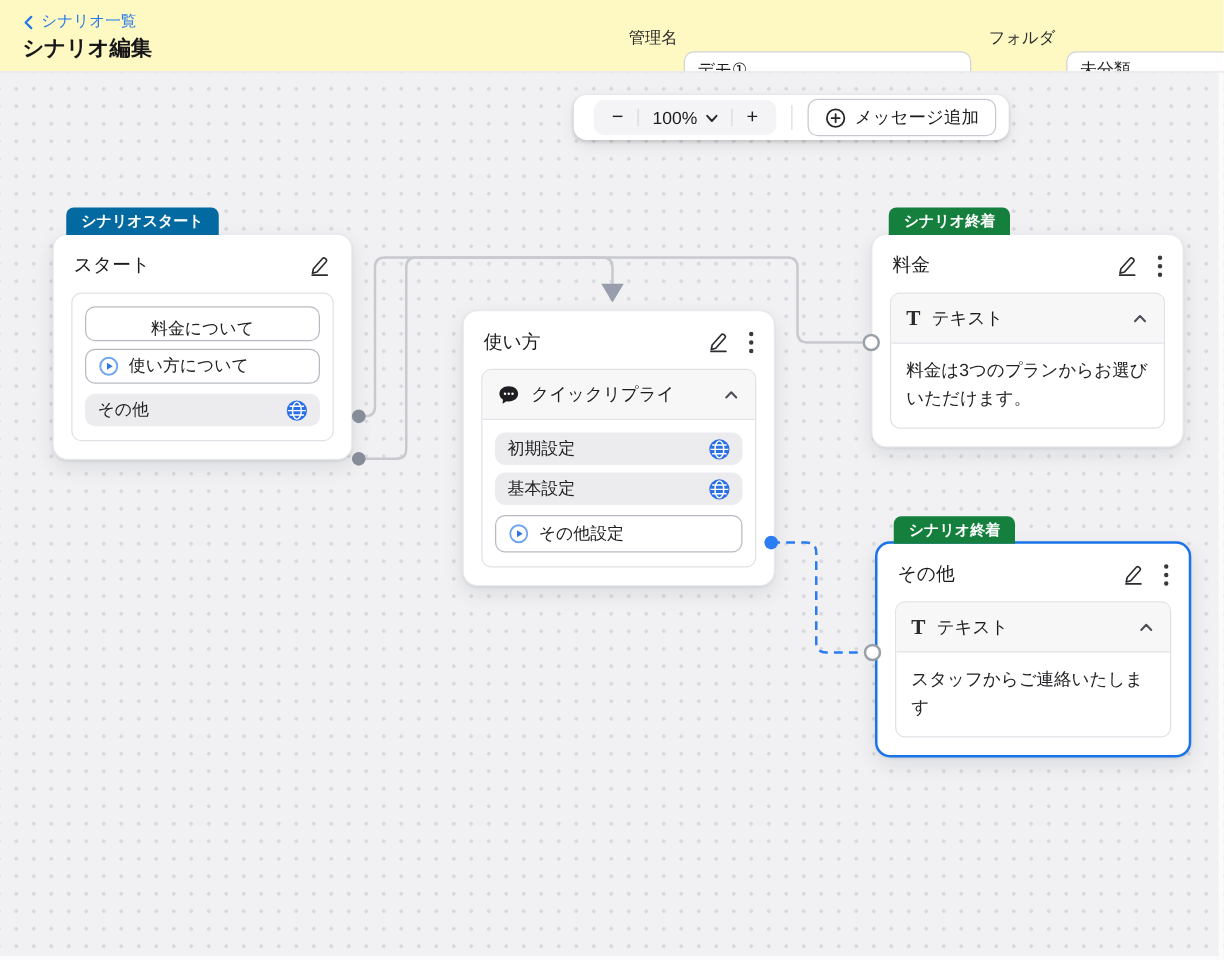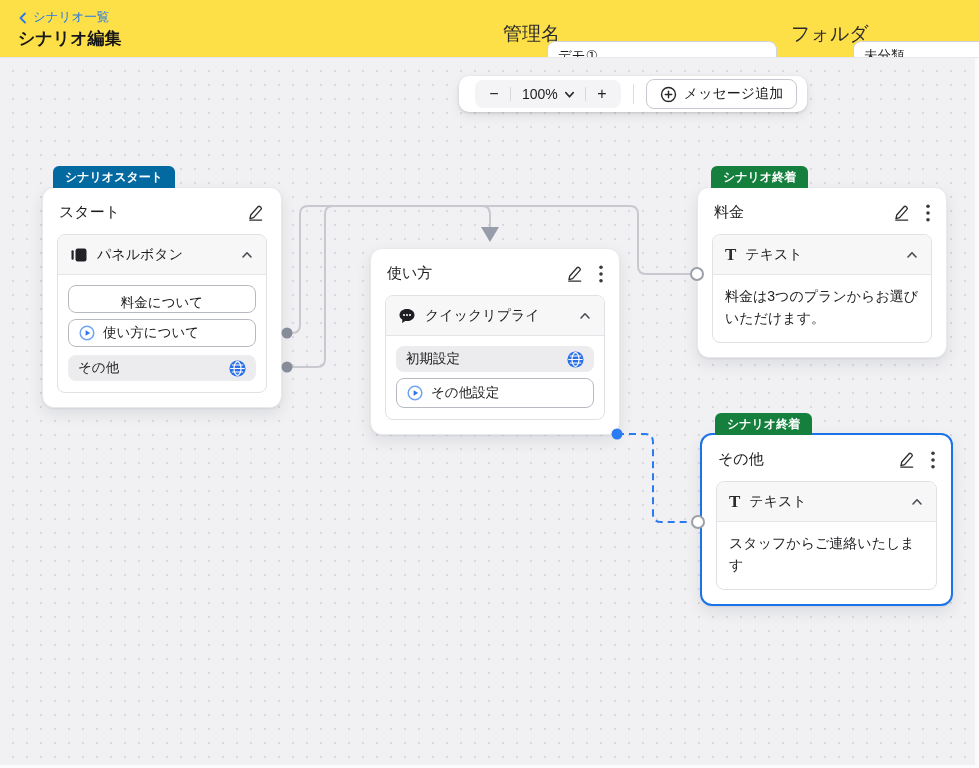--- a/index.html
+++ b/index.html
@@ -1,24 +1,24 @@
 <!DOCTYPE html>
 <html><head>
 <meta charset="utf-8">
 <style>
   html,body{margin:0;padding:0;width:979px;height:768px;overflow:hidden;
     font-family:"Liberation Sans","DejaVu Sans",sans-serif;background:#fff;color:#1d1d1f;}
   *{box-sizing:border-box;}
 
   
-  .header{position:relative;width:979px;height:57px;background:#fde047;}
+  .header{position:relative;width:979px;height:57px;background:#fef9c3;}
   .breadcrumb{position:absolute;left:18px;top:9px;display:flex;align-items:center;gap:5px;
     font-size:12.5px;font-weight:500;color:#2478ea;cursor:pointer;}
   .page-title{position:absolute;left:18px;top:27px;font-size:17px;font-weight:bold;color:#17171a;}
-  .field-label{position:absolute;top:21px;font-size:19px;font-weight:500;color:#2b2b2e;}
+  .field-label{position:absolute;top:21px;font-size:13px;font-weight:500;color:#2b2b2e;}
   .lbl-admin{left:503px;} .lbl-folder{left:791px;}
   .hdr-input{position:absolute;top:13px;height:30px;border:1px solid #d2d3d8;border-radius:8px;
     padding:0 10px;font-size:13.5px;color:#1c1c1e;background:#fff;outline:none;
     font-family:"Liberation Sans","DejaVu Sans",sans-serif;margin-top:28px;}
   .inp-admin{left:547px;width:230px;}
   .inp-folder{left:853px;width:137px;}
 
   
   .canvas{position:absolute;left:0;top:57px;width:979px;height:711px;background:#f1f1f3;
     border-top:1px solid #e6e7ea;
@@ -126,32 +126,20 @@
       <div class="title-icons">
         <button class="icon-btn">
           <svg width="19" height="19" viewBox="0 0 20 20">
               <path d="M5 12.6 L12.7 4 a1.5 1.5 0 0 1 2.1 -.1 l.8.7 a1.5 1.5 0 0 1 .1 2.1 L8 15.4 l-3.8 1z" fill="none" stroke="#2c2c30" stroke-width="1.4" stroke-linejoin="round"></path>
               <line x1="4" y1="18" x2="16.5" y2="18" stroke="#2c2c30" stroke-width="1.5" stroke-linecap="round"></line>
             </svg>
         </button>
       </div>
     </div>
     <div class="section">
-      <div class="section-header">
-        <svg width="18" height="18" viewBox="0 0 18 18">
-            <rect x="1.5" y="4.2" width="2.2" height="9.6" rx="1.1" fill="#222226"></rect>
-            <rect x="5.5" y="2.6" width="11" height="12.8" rx="2.2" fill="#222226"></rect>
-          </svg>
-        <span>パネルボタン</span>
-        <span class="chev">
-            <svg width="14" height="14" viewBox="0 0 14 14">
-              <polyline points="3,9 7,4.8 11,9" fill="none" stroke="#4c4e55" stroke-width="1.6" stroke-linecap="round" stroke-linejoin="round"></polyline>
-            </svg>
-          </span>
-      </div>
       <div class="section-body">
         <button class="choice-btn" style="margin-bottom:6px;flex-direction:column;">
           <svg width="16" height="16" viewBox="0 0 16 16">
               <circle cx="8" cy="8" r="6.8" fill="none" stroke="#6ea4f2" stroke-width="1.5"></circle>
               <polygon points="6.6,5.2 11.2,8 6.6,10.8" fill="#2f74e8"></polygon>
             </svg>
           <span>料金について</span>
         </button>
         <button class="choice-btn" style="margin-bottom:8px;">
           <svg width="16" height="16" viewBox="0 0 16 16">
@@ -212,20 +200,30 @@
         <div class="gray-row">
           <span>初期設定</span>
           <svg width="17" height="17" viewBox="0 0 16 16">
               <circle cx="8" cy="8" r="7.6" fill="#2b6fe8"></circle>
               <ellipse cx="8" cy="8" rx="3.3" ry="6.4" fill="none" stroke="#fff" stroke-width="1.1"></ellipse>
               <line x1="1.2" y1="8" x2="14.8" y2="8" stroke="#fff" stroke-width="1.1"></line>
               <line x1="2.6" y1="4.7" x2="13.4" y2="4.7" stroke="#fff" stroke-width="1.1"></line>
               <line x1="2.6" y1="11.3" x2="13.4" y2="11.3" stroke="#fff" stroke-width="1.1"></line>
             </svg>
         </div>
+        <div class="gray-row" style="margin-bottom:8px;">
+          <span>基本設定</span>
+          <svg width="17" height="17" viewBox="0 0 16 16">
+              <circle cx="8" cy="8" r="7.6" fill="#2b6fe8"></circle>
+              <ellipse cx="8" cy="8" rx="3.3" ry="6.4" fill="none" stroke="#fff" stroke-width="1.1"></ellipse>
+              <line x1="1.2" y1="8" x2="14.8" y2="8" stroke="#fff" stroke-width="1.1"></line>
+              <line x1="2.6" y1="4.7" x2="13.4" y2="4.7" stroke="#fff" stroke-width="1.1"></line>
+              <line x1="2.6" y1="11.3" x2="13.4" y2="11.3" stroke="#fff" stroke-width="1.1"></line>
+            </svg>
+        </div>
         <button class="choice-btn" style="height:30px;">
           <svg width="16" height="16" viewBox="0 0 16 16">
               <circle cx="8" cy="8" r="6.8" fill="none" stroke="#6ea4f2" stroke-width="1.5"></circle>
               <polygon points="6.6,5.2 11.2,8 6.6,10.8" fill="#2f74e8"></polygon>
             </svg>
           <span>その他設定</span>
         </button>
       </div>
     </div>
   </div>

